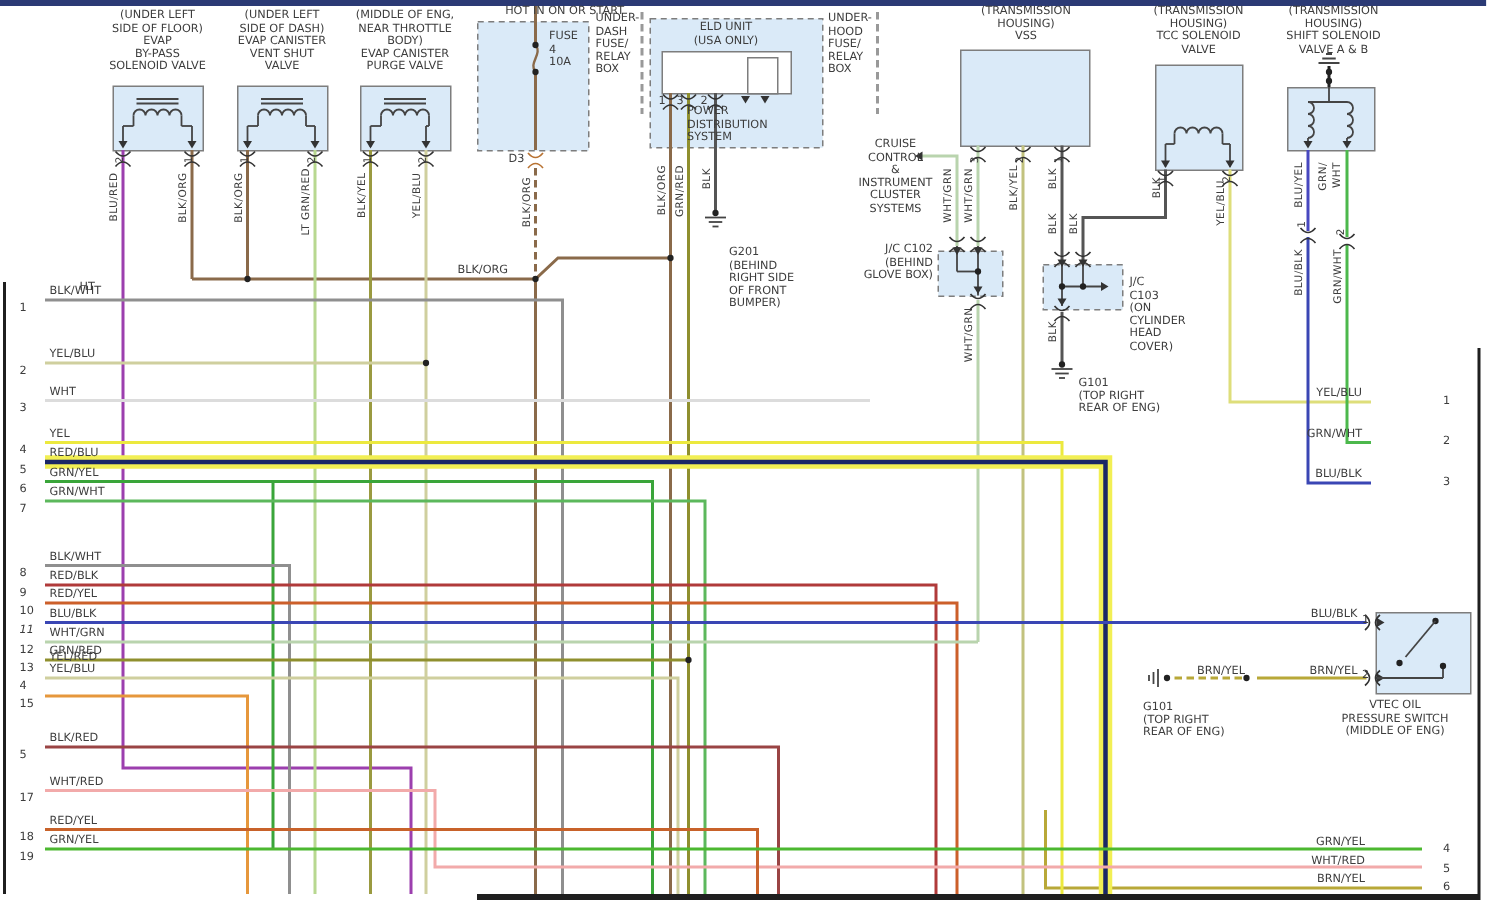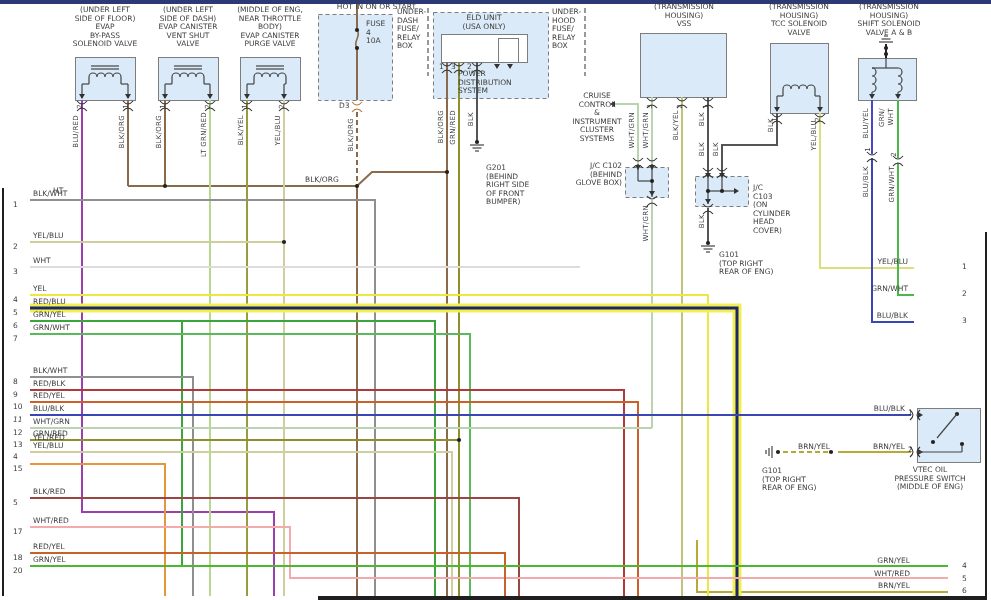--- a/index.html
+++ b/index.html
@@ -396,21 +396,21 @@
       <div class="t" style="left: 13px; top: 453px;">4</div>
       <div class="t" style="left: 33px; top: 434px;">YEL/RED</div>
       <div class="t" style="left: 13px; top: 465px;">15</div>
       <div class="t" style="left: 33px; top: 488px;">BLK/RED</div>
       <div class="t" style="left: 13px; top: 499px;">5</div>
       <div class="t" style="left: 33px; top: 517px;">WHT/RED</div>
       <div class="t" style="left: 13px; top: 528px;">17</div>
       <div class="t" style="left: 33px; top: 543px;">RED/YEL</div>
       <div class="t" style="left: 13px; top: 554px;">18</div>
       <div class="t" style="left: 33px; top: 556px;">GRN/YEL</div>
-      <div class="t" style="left: 13px; top: 567px;">20</div>
+      <div class="t" style="left: 13px; top: 567px;">19</div>
       <div class="t" style="left: 864px; width: 44px; text-align: right; top: 258px;">YEL/BLU</div>
       <div class="t" style="left: 962px; top: 263px;">1</div>
       <div class="t" style="left: 864px; width: 44px; text-align: right; top: 285px;">GRN/WHT</div>
       <div class="t" style="left: 962px; top: 290px;">2</div>
       <div class="t" style="left: 864px; width: 44px; text-align: right; top: 312px;">BLU/BLK</div>
       <div class="t" style="left: 962px; top: 317px;">3</div>
       <div class="t" style="left: 866px; width: 44px; text-align: right; top: 557px;">GRN/YEL</div>
       <div class="t" style="left: 962px; top: 562px;">4</div>
       <div class="t" style="left: 866px; width: 44px; text-align: right; top: 570px;">WHT/RED</div>
       <div class="t" style="left: 962px; top: 575px;">5</div>

